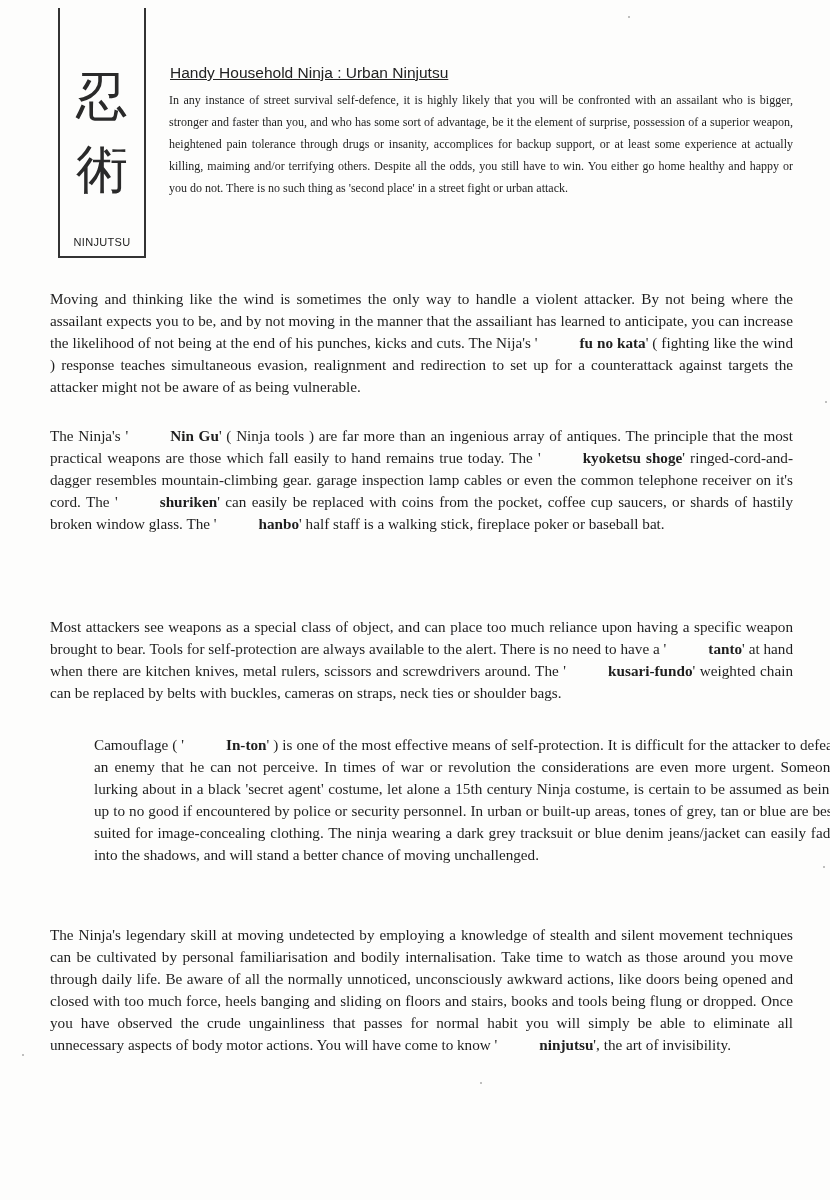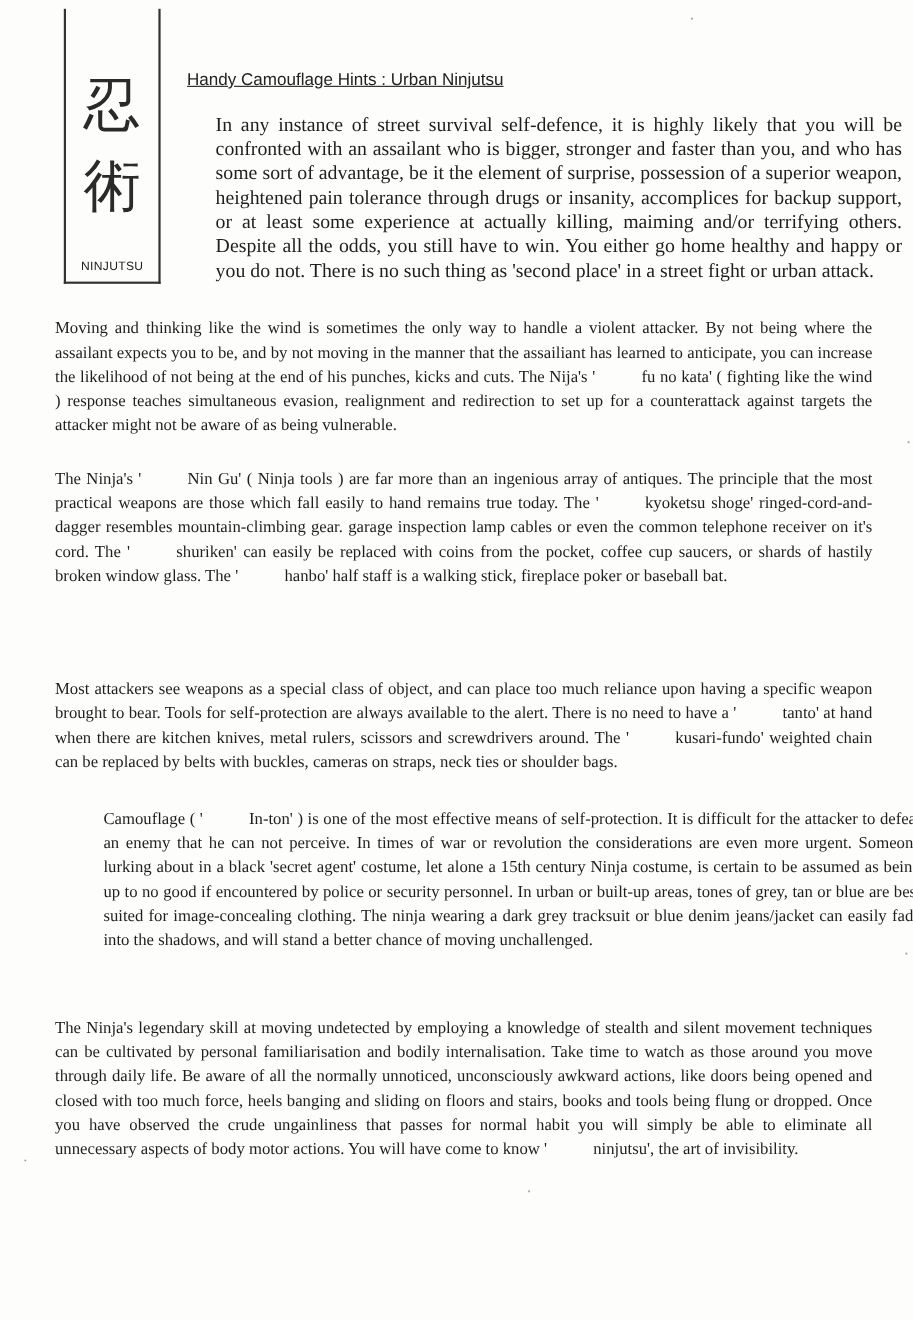--- a/index.html
+++ b/index.html
@@ -7,37 +7,37 @@
          font-family:"Liberation Serif", "DejaVu Serif", serif; color:#1e1e1e; }
   .badge { position:absolute; left:58px; top:8px; width:88px; height:250px;
            border-left:2px solid #333; border-right:2px solid #333; border-bottom:2px solid #333; box-sizing:border-box; }
   .kanji { position:absolute; left:0; width:100%; text-align:center;
            font-family:"DejaVu Serif", serif; font-size:52px; line-height:1; color:#2a2a2a; }
   .k1 { top:62px; } .k2 { top:135px; }
   .badge-label { position:absolute; bottom:8px; left:0; width:100%; text-align:center;
            font-family:"Liberation Sans", sans-serif; font-size:11px; letter-spacing:0.3px; color:#222; }
   .title { position:absolute; left:170px; top:64px; font-family:"Liberation Sans", sans-serif;
            font-size:15.5px; text-decoration:underline; color:#222; }
-  .intro { position:absolute; left:169px; top:102px; width:624px; font-size:18px; line-height:22.1px; text-align:justify;margin-left:27px; }
+  .intro { position:absolute; left:169px; top:89px; width:624px; font-size:12px; line-height:22.1px; text-align:justify; }
   .para { position:absolute; left:50px; width:743px; font-size:15.2px; line-height:22.1px; text-align:justify; }
   .p1 { top:288px; } .p2 { top:425px; } .p3 { top:616px; } .p4 { top:734px;margin-left:44px; } .p5 { top:910px;margin-top:14px; }
   p { margin:0; }
-  b { font-weight:normal;padding-left:42px; }
+  b { font-weight:bold;padding-left:42px; }
   .speck { position:absolute; width:2px; height:2px; background:#aaa; border-radius:50%; }
 </style>
 </head>
 <body>
 
 <div class="badge">
   <div class="kanji k1">忍</div>
   <div class="kanji k2">術</div>
   <div class="badge-label">NINJUTSU</div>
 </div>
 
-<div class="title">Handy Camouflage Hints : Urban Ninjutsu</div>
+<div class="title">Handy Household Ninja : Urban Ninjutsu</div>
 
 <p class="intro">In any instance of street survival self-defence, it is highly likely that you will be confronted with an assailant who is bigger, stronger and faster than you, and who has some sort of advantage, be it the element of surprise, possession of a superior weapon, heightened pain tolerance through drugs or insanity, accomplices for backup support, or at least some experience at actually killing, maiming and/or terrifying others. Despite all the odds, you still have to win. You either go home healthy and happy or you do not. There is no such thing as 'second place' in a street fight or urban attack.</p>
 
 <p class="para p1"><span>Moving and thinking like the wind is sometimes the only way to handle a violent attacker. By not being where the assailant expects you to be, and by not moving in the manner that the assailiant has learned to anticipate, you can increase the likelihood of not being at the end of his punches, kicks and cuts. The Nija's '</span><b>fu no kata</b><span>' ( fighting like the wind ) response teaches simultaneous evasion, realignment and redirection to set up for a counterattack against targets the attacker might not be aware of as being vulnerable.</span></p>
 
 <p class="para p2"><span>The Ninja's '</span><b>Nin Gu</b><span>' ( Ninja tools ) are far more than an ingenious array of antiques. The principle that the most practical weapons are those which fall easily to hand remains true today. The '</span><b>kyoketsu shoge</b><span>' ringed-cord-and-dagger resembles mountain-climbing gear. garage inspection lamp cables or even the common telephone receiver on it's cord. The '</span><b>shuriken</b><span>' can easily be replaced with coins from the pocket, coffee cup saucers, or shards of hastily broken window glass. The '</span><b>hanbo</b><span>' half staff is a walking stick, fireplace poker or baseball bat.</span></p>
 
 <p class="para p3"><span>Most attackers see weapons as a special class of object, and can place too much reliance upon having a specific weapon brought to bear. Tools for self-protection are always available to the alert. There is no need to have a '</span><b>tanto</b><span>' at hand when there are kitchen knives, metal rulers, scissors and screwdrivers around. The '</span><b>kusari-fundo</b><span>' weighted chain can be replaced by belts with buckles, cameras on straps, neck ties or shoulder bags.</span></p>
 
 <p class="para p4"><span>Camouflage ( '</span><b>In-ton</b><span>' ) is one of the most effective means of self-protection. It is difficult for the attacker to defeat an enemy that he can not perceive. In times of war or revolution the considerations are even more urgent. Someone lurking about in a black 'secret agent' costume, let alone a 15th century Ninja costume, is certain to be assumed as being up to no good if encountered by police or security personnel. In urban or built-up areas, tones of grey, tan or blue are best suited for image-concealing clothing. The ninja wearing a dark grey tracksuit or blue denim jeans/jacket can easily fade into the shadows, and will stand a better chance of moving unchallenged.</span></p>

